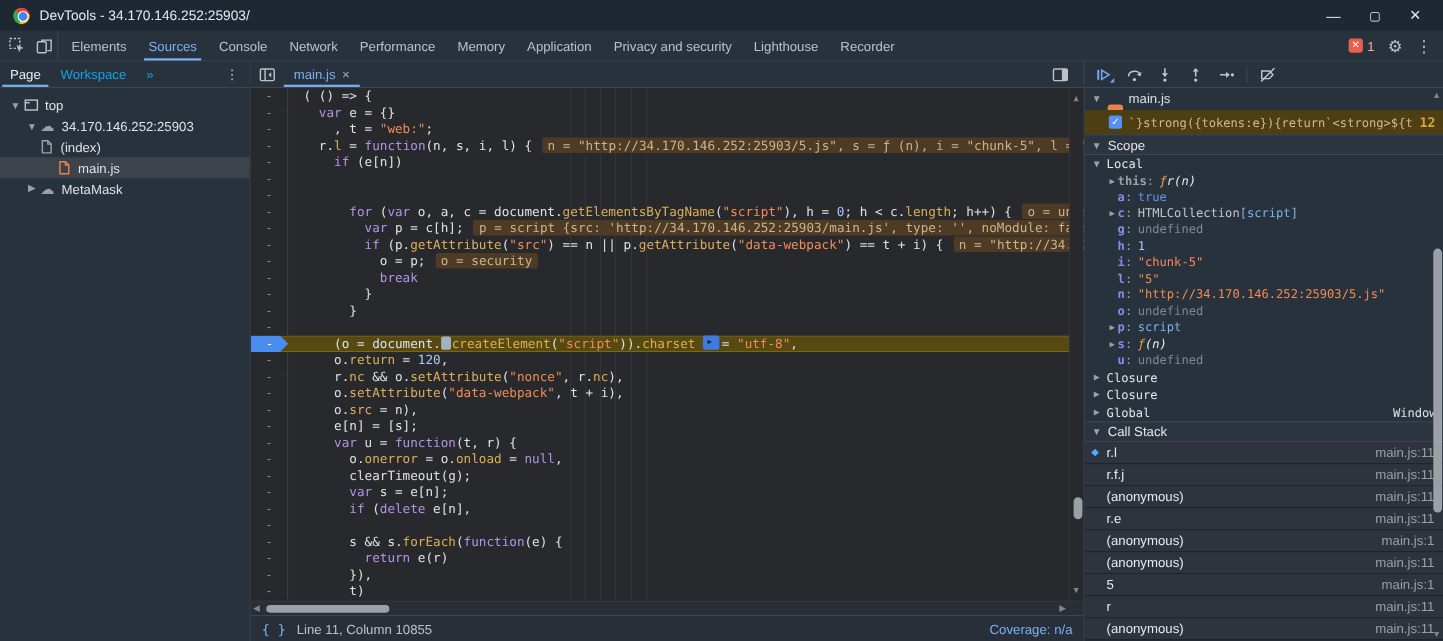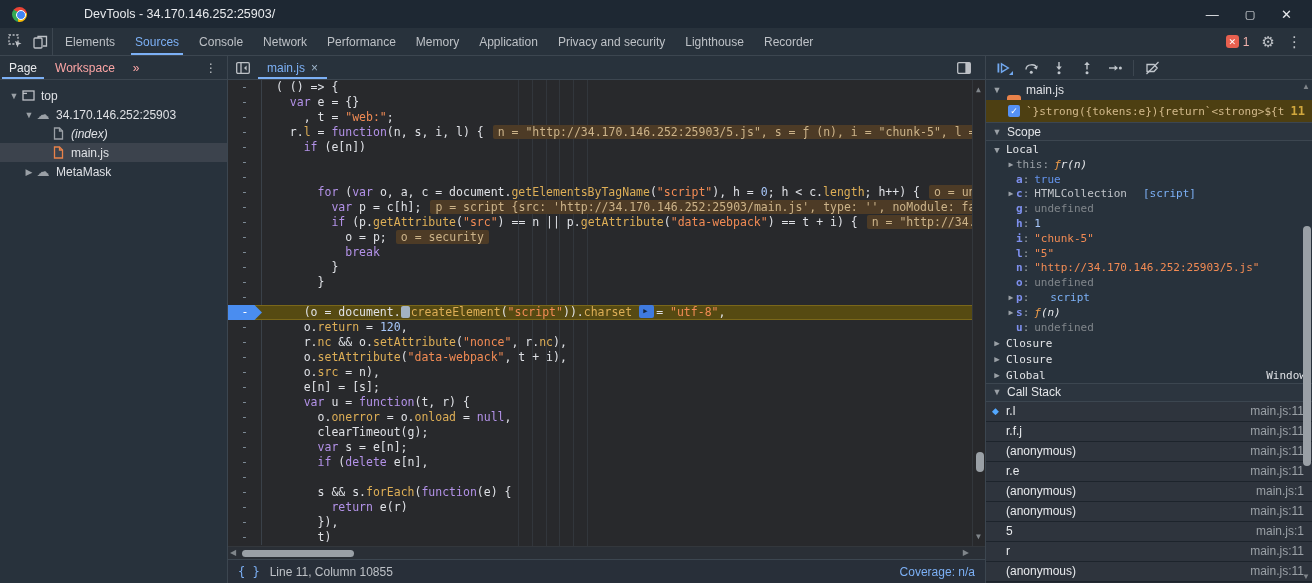--- a/index.html
+++ b/index.html
@@ -5,21 +5,21 @@
   *{box-sizing:border-box;margin:0;padding:0;}
   html,body{background:#14191f;}
   body{font-family:"Liberation Sans","DejaVu Sans",sans-serif;}
   .app{position:relative;width:1312px;height:583px;background:#28323c;overflow:hidden;color:#dfe1e5;font-size:12px;}
 
   
   .titlebar{height:28px;background:#1e2833;display:flex;align-items:center;padding:0 8px;}
   .chrome-logo{width:15px;height:15px;border-radius:50%;margin:0 9px 0 4px;
     background:conic-gradient(from -45deg,#ea4335 0 120deg,#fbbc05 0 240deg,#34a853 0 360deg);position:relative;flex:none;}
   .chrome-logo::after{content:"";position:absolute;left:3.5px;top:3.5px;width:8px;height:8px;border-radius:50%;background:#4285f4;border:1.5px solid #fff;}
-  .title-text{color:#e8eaed;font-size:12.5px;margin-left:48px;}
+  .title-text{color:#e8eaed;font-size:12.5px;}
   .win-controls{margin-left:auto;display:flex;align-items:center;gap:26px;padding-right:12px;color:#e8eaed;font-size:13px;}
   .win-controls span{cursor:default;}
 
   
   .tabbar{height:28px;background:#28323c;border-bottom:1px solid #3c4650;display:flex;align-items:stretch;}
   .tb-icons{display:flex;align-items:center;padding:0 4px 0 8px;gap:10px;border-right:1px solid #3c4650;margin-right:2px;}
   .tb-icons svg{display:block;}
   .panel-tab{display:flex;align-items:center;padding:0 10px;color:#bdc1c6;position:relative;cursor:pointer;white-space:nowrap;}
   .panel-tab.active{color:#7cb0f5;}
   .panel-tab.active::after{content:"";position:absolute;left:6px;right:6px;bottom:0;height:2px;background:#7cb0f5;}
@@ -29,21 +29,21 @@
   .gear,.kebab{color:#bdc1c6;font-size:15px;cursor:pointer;}
 
   
   .cols{position:absolute;top:56px;left:0;right:0;bottom:0;display:flex;justify-content:center;}
   .col-nav{width:228px;flex:none;border-right:1px solid #3c4650;display:flex;flex-direction:column;background:#28323c;}
   .col-edit{width:757px;flex:none;display:flex;flex-direction:column;background:#28292c;}
   .col-dbg{flex:1;border-left:1px solid #3c4650;background:#28323c;display:flex;flex-direction:column;overflow:hidden;position:relative;}
 
   
   .nav-tabs{height:24px;display:flex;align-items:stretch;border-bottom:1px solid #3c4650;flex:none;}
-  .nav-tab{display:flex;align-items:center;padding:0 9px;color:#fca5a5;position:relative;cursor:pointer;}
+  .nav-tab{display:flex;align-items:center;padding:0 9px;color:#0ea5e9;position:relative;cursor:pointer;}
   .nav-tab.active{color:#e8eaed;}
   .nav-tab.active::after{content:"";position:absolute;left:2px;right:2px;bottom:0;height:2px;background:#7cb0f5;}
   .nav-more{margin-left:auto;display:flex;align-items:center;padding:0 10px;color:#bdc1c6;cursor:pointer;}
   .tree{padding-top:6px;}
   .tree-row{height:19px;display:flex;align-items:center;cursor:pointer;white-space:nowrap;}
   .tree-row.selected{background:#3c434d;}
   .tw{width:12px;flex:none;text-align:center;color:#9aa0a6;font-size:9px;}
   .ticon{width:16px;flex:none;display:flex;justify-content:center;margin-right:5px;}
   .tlabel{color:#dfe1e5;font-size:12px;}
   .cloud{font-size:13px;color:#9aa0a6;line-height:10px;}
@@ -95,24 +95,24 @@
   .bp-row{height:22px;display:flex;align-items:center;gap:6px;background:#4d3f12;padding:0 7px 0 22px;cursor:pointer;}
   .bp-check{width:12px;height:12px;border-radius:2px;background:#5591f5;color:#fff;font-size:9px;display:flex;align-items:center;justify-content:center;flex:none;}
   .bp-snip{flex:1;font-family:"DejaVu Sans Mono",monospace;font-size:11px;color:#d3ba8c;white-space:nowrap;overflow:hidden;}
   .bp-line{color:#d2a83d;font-weight:bold;font-family:"DejaVu Sans Mono",monospace;}
   .scope-body{font-family:"DejaVu Sans Mono","Liberation Mono",monospace;font-size:11px;}
   .scope-grp{min-height:16px;display:flex;align-items:center;gap:4px;padding:2px 6px 1px 6px;color:#e3e5e8;cursor:pointer;}
   .scope-grp .right{margin-left:auto;color:#dfe1e5;}
   .var-row{height:14.8px;display:flex;align-items:center;padding-left:20px;white-space:nowrap;cursor:default;}
   .var-row .arrow{font-size:8px;}
   .vkey{color:#7e90ee;font-weight:bold;}
-  .vkey.gray{color:#9aa0a6;font-weight:normal;}
+  .vkey.gray{color:#9aa0a6;font-weight:bold;}
   .vcolon{color:#9aa0a6;margin-right:5px;}
   .v-vb{color:#6494ed;} .v-vs{color:#f28b54;} .v-vn{color:#a8c7fa;} .v-vu{color:#80868b;}
-  .v-vo{color:#7cb0f5;margin-left:16px;} .v-vg{color:#c0c4c9;} .v-vf{color:#f29d49;font-style:italic;} .v-vfn{color:#e8eaed;font-style:italic;}
+  .v-vo{color:#7cb0f5;} .v-vg{color:#c0c4c9;} .v-vf{color:#f29d49;font-style:italic;} .v-vfn{color:#e8eaed;font-style:italic;}
   .stack-list{background:#232a32;}
   .frame-row{height:20px;display:flex;align-items:center;background:#2e343d;border-bottom:1px solid #1d242c;padding:0 8px 0 6px;cursor:pointer;}
   .frame-mark{width:14px;flex:none;color:#53a8ff;font-size:9px;}
   .frame-fn{color:#e8eaed;}
   .frame-loc{margin-left:auto;color:#9aa0a6;}
   .dbg-scrollbar{position:absolute;right:0;top:24px;bottom:0;width:11px;}
   .dbg-thumb{position:absolute;right:1.5px;width:8px;border-radius:4px;background:#9aa0a6;}
   .dbg-arrow{position:absolute;right:2px;color:#80868b;font-size:8px;}
   svg{overflow:visible;}
 </style>
@@ -208,21 +208,21 @@
             </span>
             <span class="tlabel">top</span>
           </div>
           <div class="tree-row" style="padding-left: 23px;">
             <span class="tw">▼</span>
             <span class="ticon">
               <span class="cloud">☁</span>
             </span>
             <span class="tlabel">34.170.146.252:25903</span>
           </div>
-          <div class="tree-row" style="padding-left: 38px; font-style: italic;">
+          <div class="tree-row" style="padding-left: 22px;">
             <span class="tw"></span>
             <span class="ticon">
               <svg width="11" height="13" viewBox="0 0 11 13">
                 <path d="M1.5 1 h5 l3 3 v8 h-8 Z" fill="none" stroke="#9aa0a6" stroke-width="1.3"></path>
                 <path d="M6.5 1 v3 h3" fill="none" stroke="#9aa0a6" stroke-width="1.3"></path>
               </svg>
             </span>
             <span class="tlabel">(index)</span>
           </div>
           <div class="tree-row selected" style="padding-left: 38px;">
@@ -371,21 +371,21 @@
       </div>
 
       <div class="grp-head">
         <span class="arrow">▼</span>
         <span class="jsfile-ic">JS</span>
         <span>main.js</span>
       </div>
       <div class="bp-row">
         <span class="bp-check">✓</span>
         <span class="bp-snip">`}strong({tokens:e}){return`&lt;strong&gt;${th…</span>
-        <span class="bp-line">11</span>
+        <span class="bp-line">12</span>
       </div>
 
       <div class="sec-head">
         <span class="arrow">▼</span>
         <span>Scope</span>
       </div>
       <div class="scope-body">
           <div class="scope-grp">
             <span class="arrow">▼</span>
             <span>Local</span>

